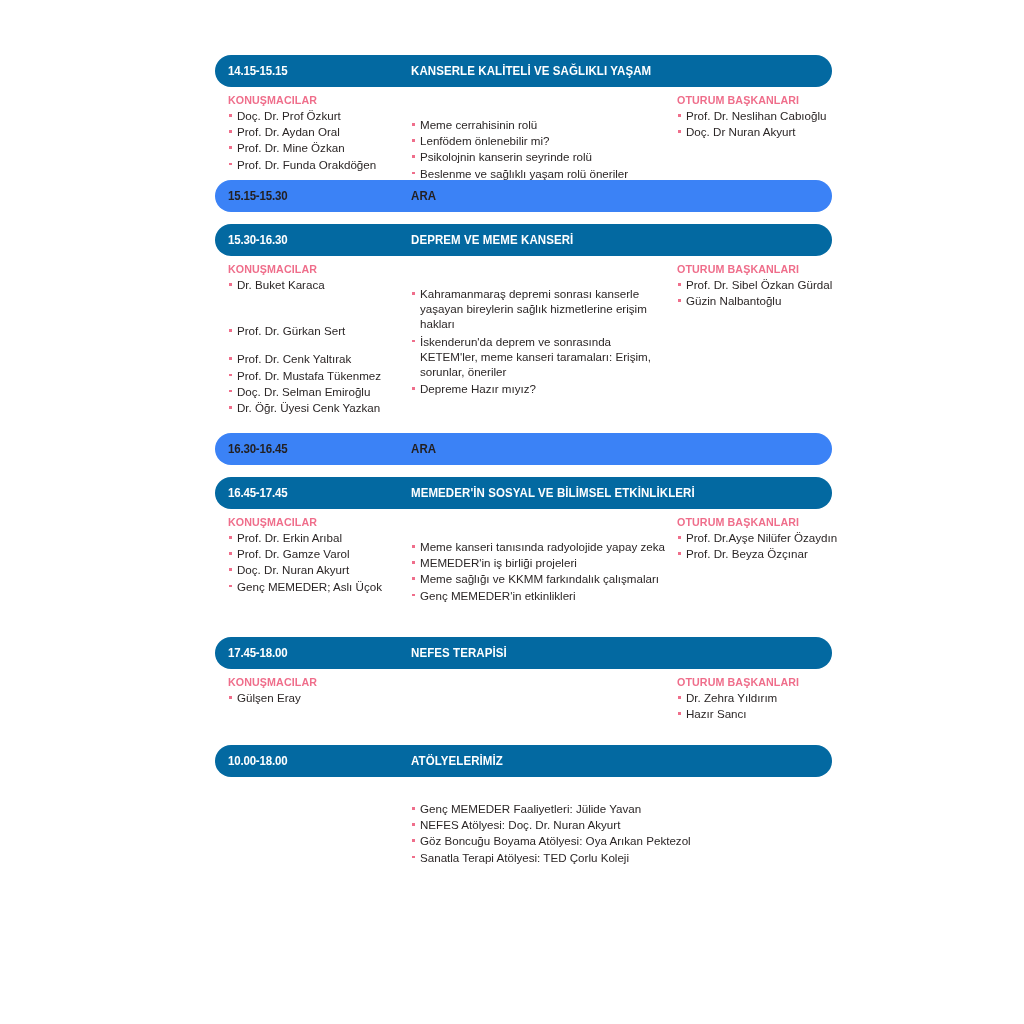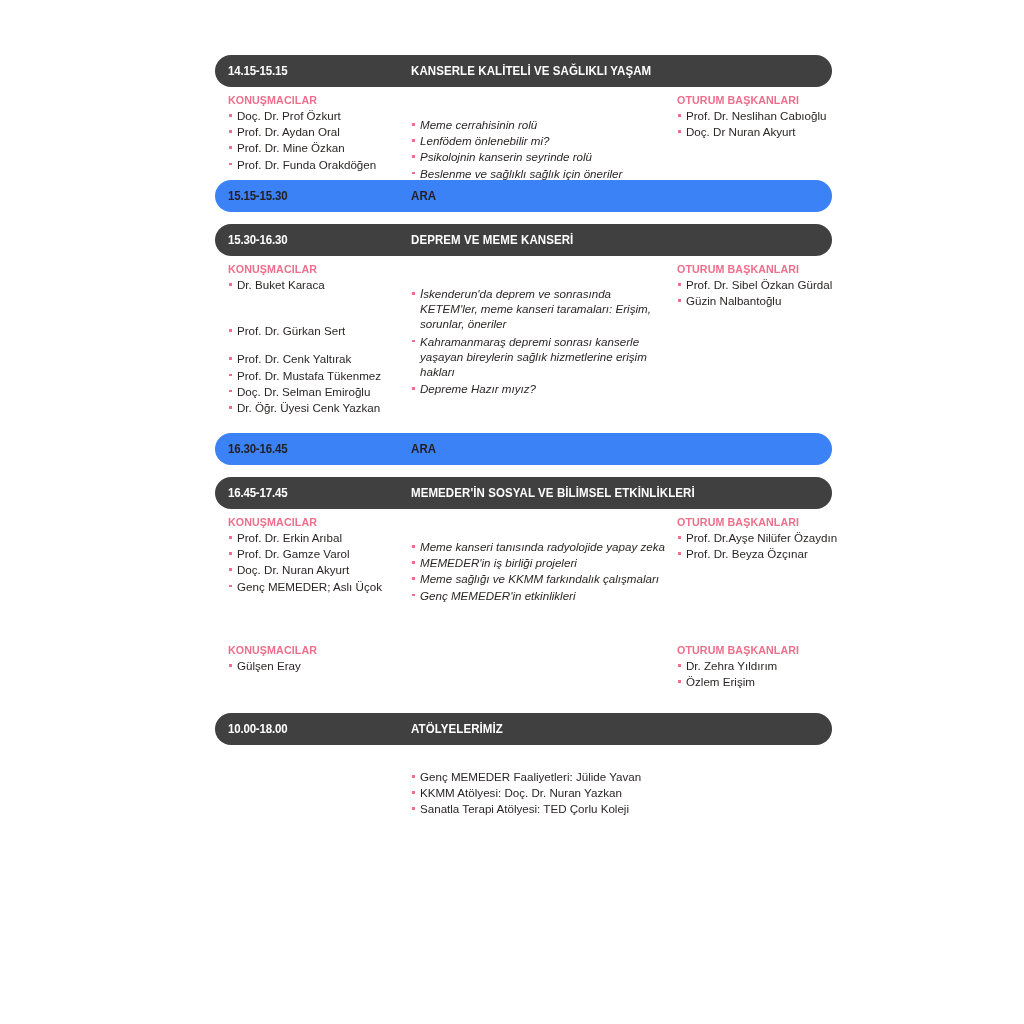--- a/index.html
+++ b/index.html
@@ -33,21 +33,21 @@
   }
 
   .bar {
     height: 32px;
     border-radius: 16px;
     display: flex;
     align-items: center;
     position: relative;
   }
   .bar.session {
-    background: #404040;
+    background: #0369a1;
   }
   .bar.break {
     background: #3b82f6;
   }
 
   .bar .time {
     position: absolute;
     left: 13px;
     font-size: 12.5px;
     font-weight: bold;
@@ -87,21 +87,21 @@
   }
 
   .col {
     position: absolute;
     top: 7px;
   }
   .col-speakers { left: 13px;  width: 185px; }
   .col-topics   { left: 196px; width: 255px; }
   .col-chairs   { left: 462px; width: 165px; }
 
-  .col-topics.offset-top { top: 30px; font-style: italic; }
+  .col-topics.offset-top { top: 30px; }
 
   ul.items { list-style: none; }
   ul.items li {
     position: relative;
     padding-left: 9px;
     font-size: 11.6px;
     line-height: 15.2px;
     color: #2b2626;
     margin-bottom: 1px;
   }
@@ -142,21 +142,21 @@
             <li>Prof. Dr. Aydan Oral</li>
             <li>Prof. Dr. Mine Özkan</li>
             <li>Prof. Dr. Funda Orakdöğen</li>
           </ul>
         </div>
         <div class="col col-topics offset-top">
           <ul class="items">
             <li>Meme cerrahisinin rolü</li>
             <li>Lenfödem önlenebilir mi?</li>
             <li>Psikolojnin kanserin seyrinde rolü</li>
-            <li>Beslenme ve sağlıklı sağlık için öneriler</li>
+            <li>Beslenme ve sağlıklı yaşam rolü öneriler</li>
           </ul>
         </div>
         <div class="col col-chairs">
           <div class="colhead">OTURUM BAŞKANLARI</div>
           <ul class="items">
             <li>Prof. Dr. Neslihan Cabıoğlu</li>
             <li>Doç. Dr Nuran Akyurt</li>
           </ul>
         </div>
       </div>
@@ -182,22 +182,22 @@
             <li class="spaced" style="margin-bottom:31px">Dr. Buket Karaca</li>
             <li class="spaced" style="">Prof. Dr. Gürkan Sert</li>
             <li>Prof. Dr. Cenk Yaltırak</li>
             <li>Prof. Dr. Mustafa Tükenmez</li>
             <li>Doç. Dr. Selman Emiroğlu</li>
             <li>Dr. Öğr. Üyesi Cenk Yazkan</li>
           </ul>
         </div>
         <div class="col col-topics offset-top">
           <ul class="items">
+            <li class="multiline">Kahramanmaraş depremi sonrası kanserle yaşayan bireylerin sağlık hizmetlerine erişim hakları</li>
             <li class="multiline">İskenderun'da deprem ve sonrasında KETEM'ler, meme kanseri taramaları: Erişim, sorunlar, öneriler</li>
-            <li class="multiline">Kahramanmaraş depremi sonrası kanserle yaşayan bireylerin sağlık hizmetlerine erişim hakları</li>
             <li>Depreme Hazır mıyız?</li>
           </ul>
         </div>
         <div class="col col-chairs">
           <div class="colhead">OTURUM BAŞKANLARI</div>
           <ul class="items">
             <li>Prof. Dr. Sibel Özkan Gürdal</li>
             <li>Güzin Nalbantoğlu</li>
           </ul>
         </div>
@@ -239,48 +239,53 @@
           <div class="colhead">OTURUM BAŞKANLARI</div>
           <ul class="items">
             <li>Prof. Dr.Ayşe Nilüfer Özaydın</li>
             <li>Prof. Dr. Beyza Özçınar</li>
           </ul>
         </div>
       </div>
     </div>
 
     <div class="block">
+      <div class="bar session">
+        <span class="time">17.45-18.00</span>
+        <span class="title">NEFES TERAPİSİ</span>
+      </div>
       <div class="content" style="height:76px">
         <div class="col col-speakers">
           <div class="colhead">KONUŞMACILAR</div>
           <ul class="items">
             <li>Gülşen Eray</li>
           </ul>
         </div>
         <div class="col col-chairs">
           <div class="colhead">OTURUM BAŞKANLARI</div>
           <ul class="items">
             <li>Dr. Zehra Yıldırım</li>
-            <li>Özlem Erişim</li>
+            <li>Hazır Sancı</li>
           </ul>
         </div>
       </div>
     </div>
 
 
     <div class="block">
       <div class="bar session">
         <span class="time">10.00-18.00</span>
         <span class="title">ATÖLYELERİMİZ</span>
       </div>
       <div class="content" style="height:80px">
         <div class="col col-topics" style="top:24px;width:280px">
           <ul class="items">
             <li>Genç MEMEDER Faaliyetleri: Jülide Yavan</li>
-            <li>KKMM Atölyesi: Doç. Dr. Nuran Yazkan</li>
+            <li>NEFES Atölyesi: Doç. Dr. Nuran Akyurt</li>
+            <li>Göz Boncuğu Boyama Atölyesi: Oya Arıkan Pektezol</li>
             <li>Sanatla Terapi Atölyesi: TED Çorlu Koleji</li>
           </ul>
         </div>
       </div>
     </div>
 
   </div>
 
   <div class="footer">
 

